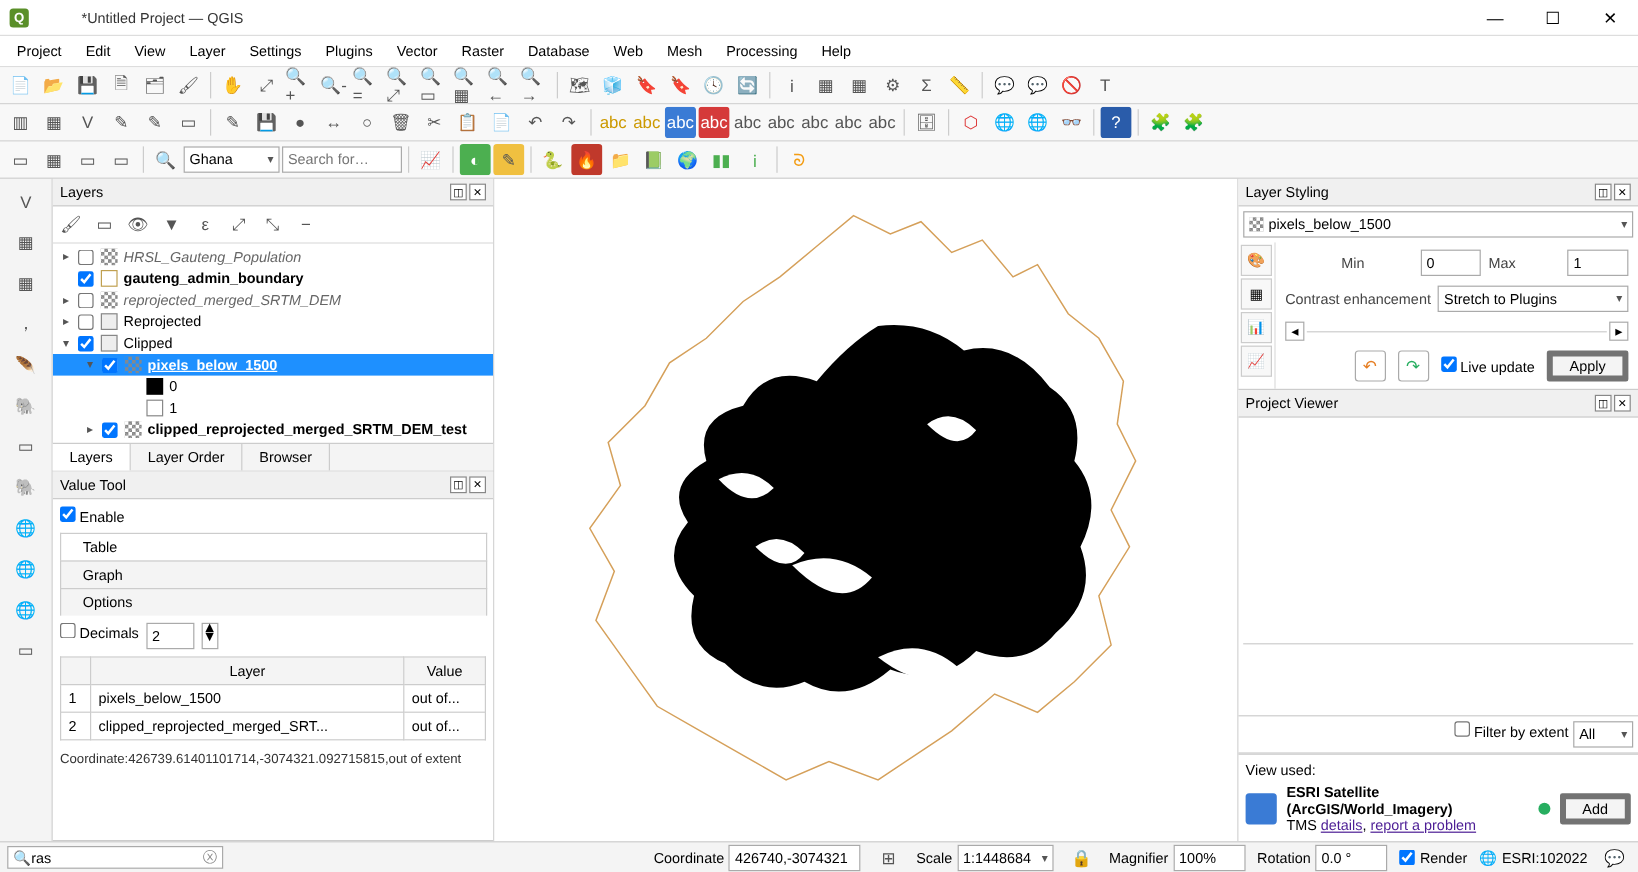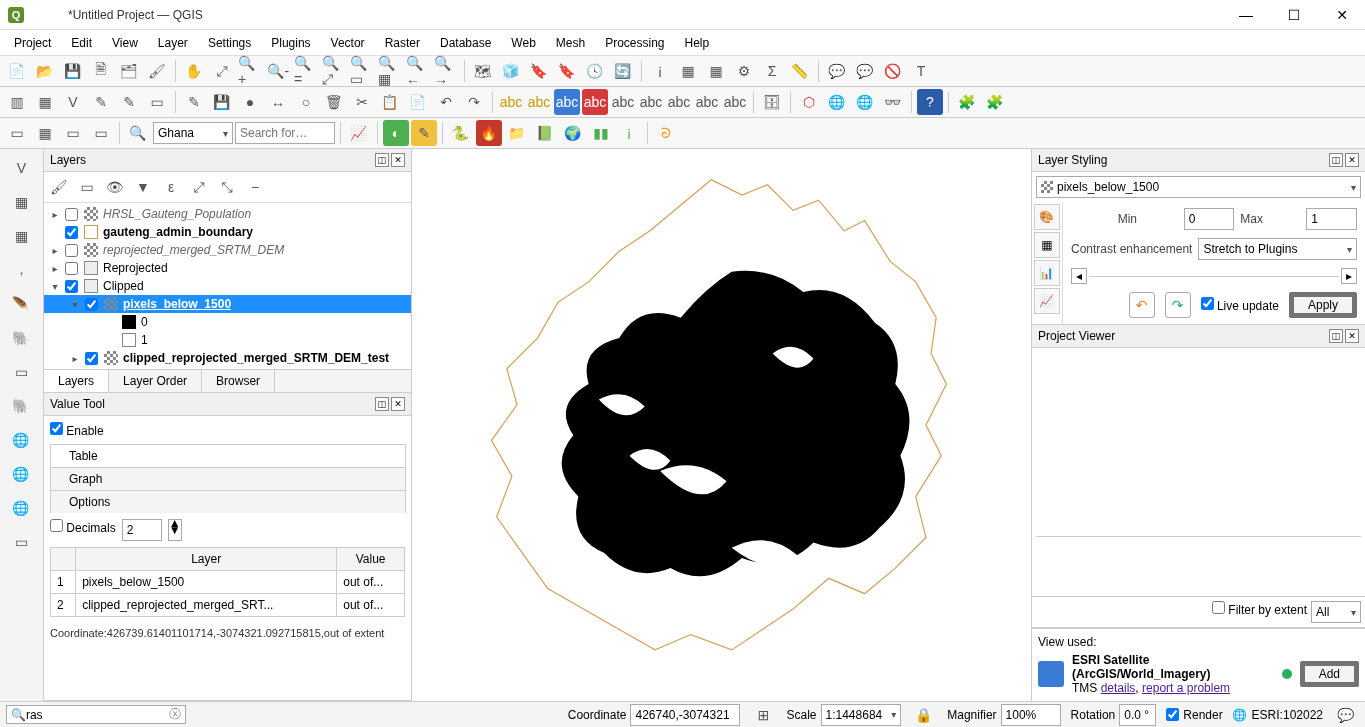--- a/index.html
+++ b/index.html
@@ -475,21 +475,21 @@
         <span>1:1448684</span>
       </div>
     </div>
   <span class="tbtn">🔒</span>
   <div class="sitem">
       <span>Magnifier</span>
       <input type="text" class="field" style="width: 60px;" value="100%">
     </div>
   <div class="sitem">
       <span>Rotation</span>
-      <input type="text" class="field" style="width: 37px;" value="0.0 °">
+      <input type="text" class="field" style="width: 60px;" value="0.0 °">
     </div>
   <label class="sitem">
       <input type="checkbox" checked="" style=""> 
       <span>Render</span>
     </label>
   <div class="sitem">
       <span>🌐</span>
       <span>ESRI:102022</span>
     </div>
   <span class="tbtn">💬</span>

